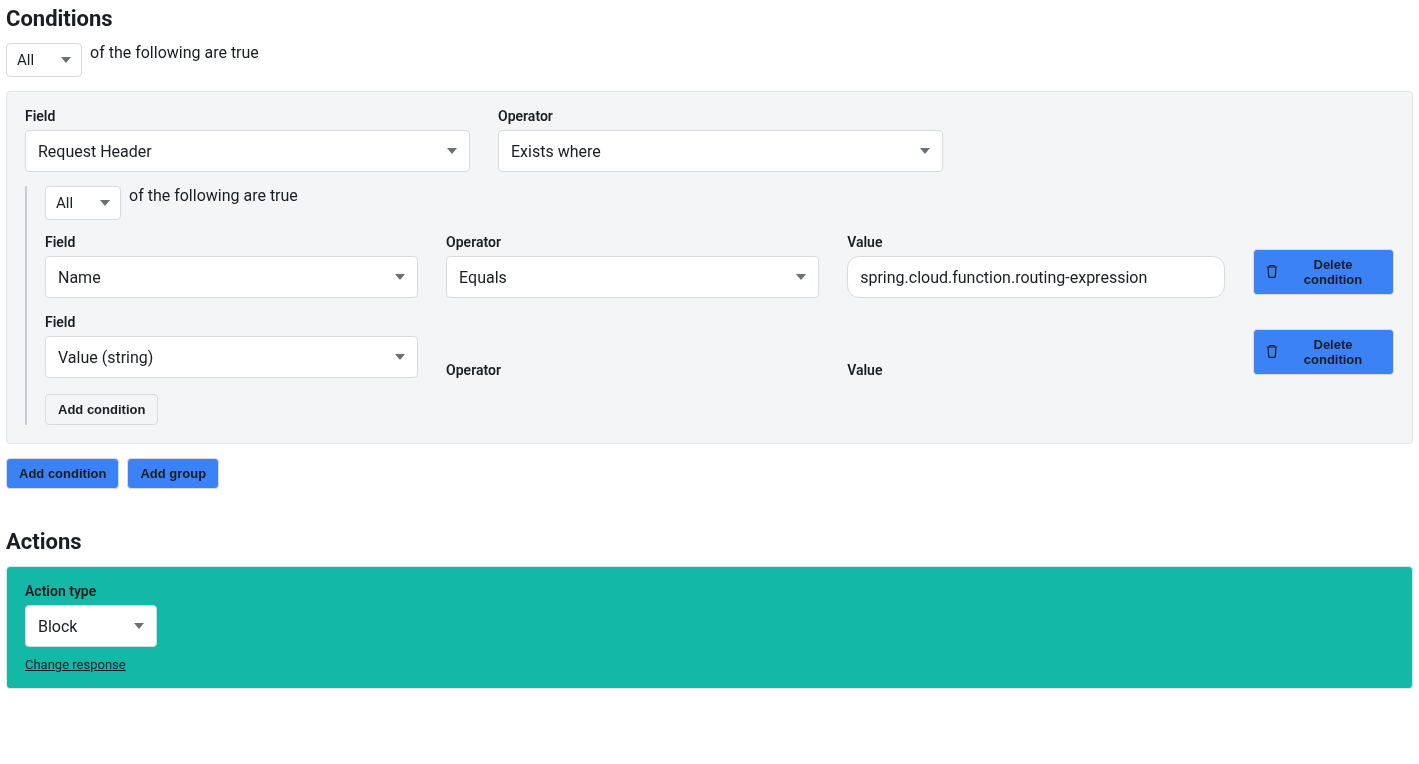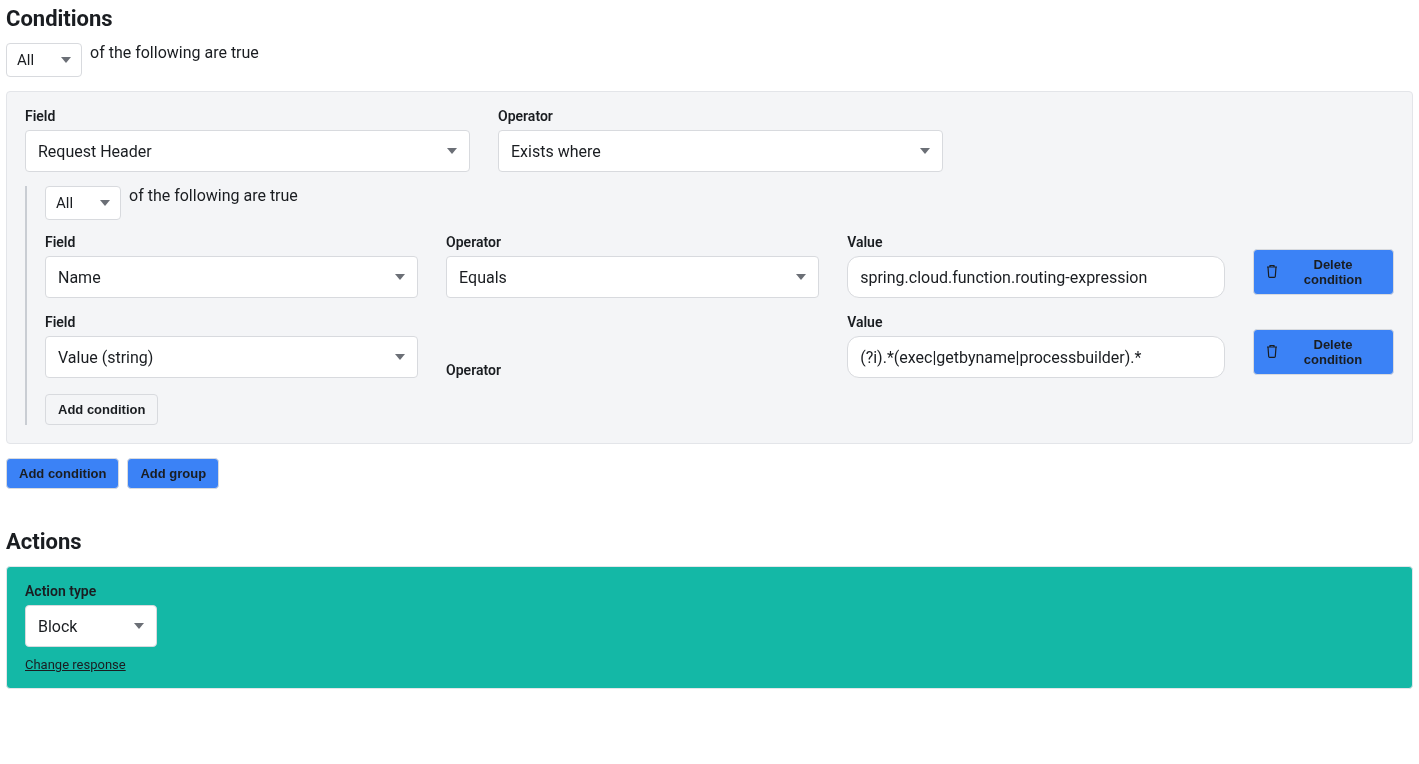--- a/index.html
+++ b/index.html
@@ -210,21 +210,20 @@
         <div class="select">
           <span>Value (string)</span>
           <span class="caret"></span>
         </div>
       </div>
       <div class="field-col w-op-inner">
         <span class="label">Operator</span>
       </div>
       <div class="field-col w-value">
         <span class="label">Value</span>
-        <input class="text-input" type="text" value="(?i).*(exec|getbyname|processbuilder).*" style="">
       </div>
       <button class="btn delete-align">
         <span>
           <svg class="trash" viewBox="0 0 12 14">
               <path d="M1 3h10M4 3V1.5h4V3M2 3l.7 9.5a1 1 0 001 .9h4.6a1 1 0 001-.9L10 3" fill="none" stroke="#1a1d21" stroke-width="1.2"></path>
             </svg>
         </span>
         <span>Delete condition</span>
       </button>
     </div>

